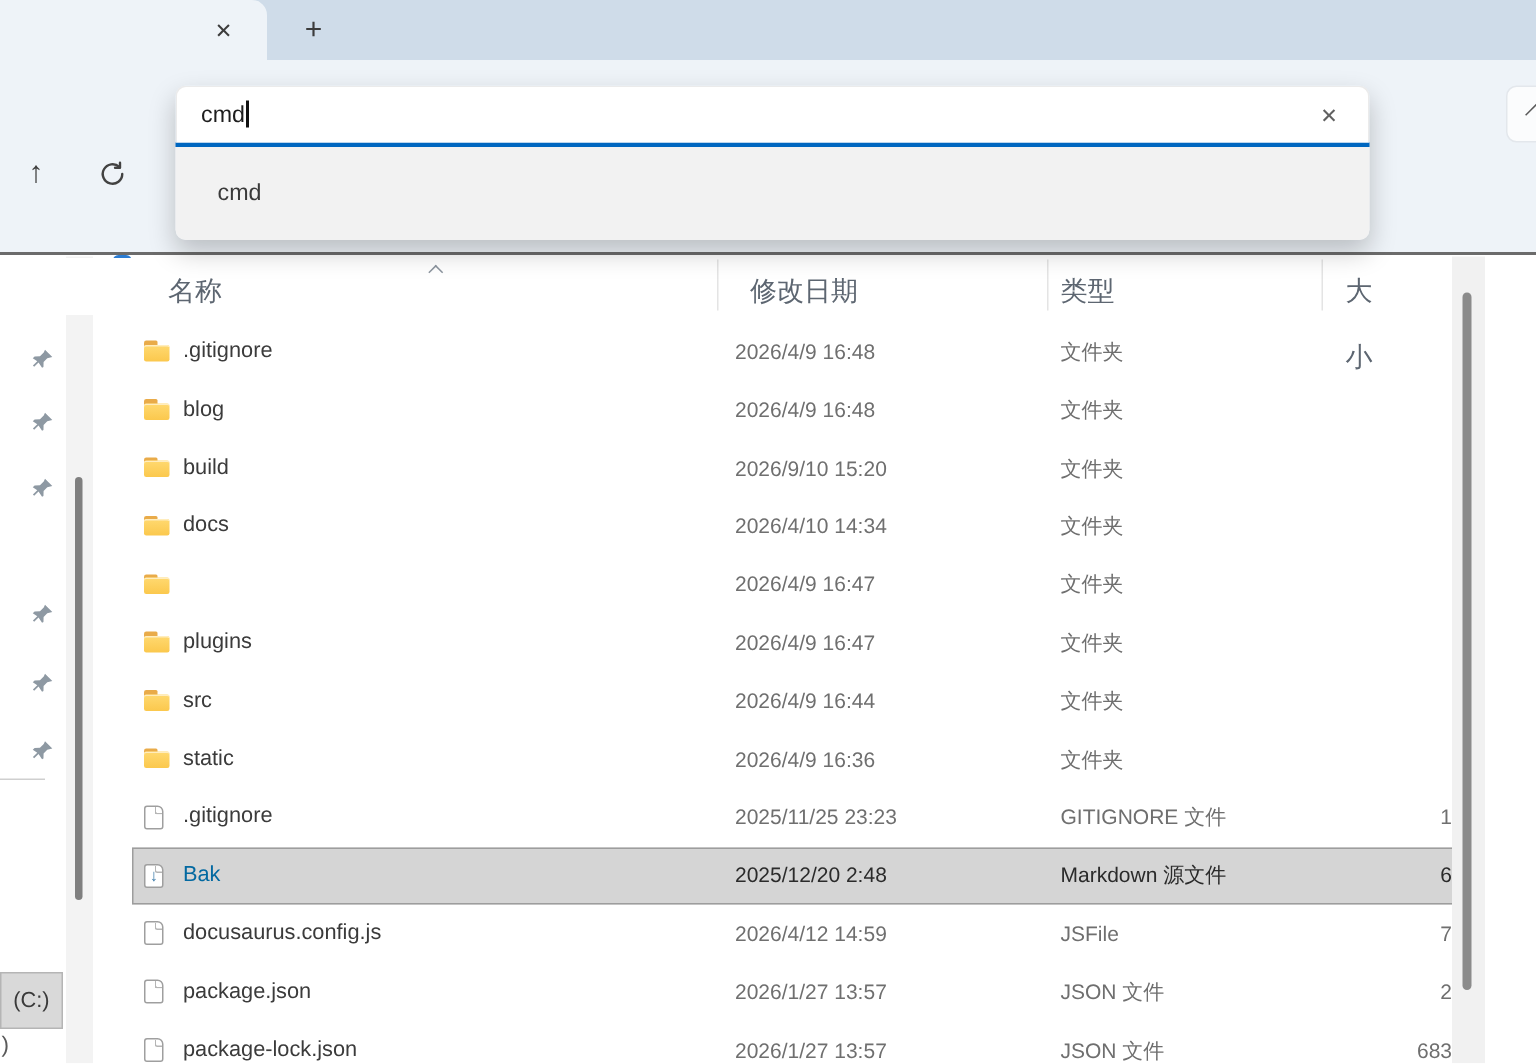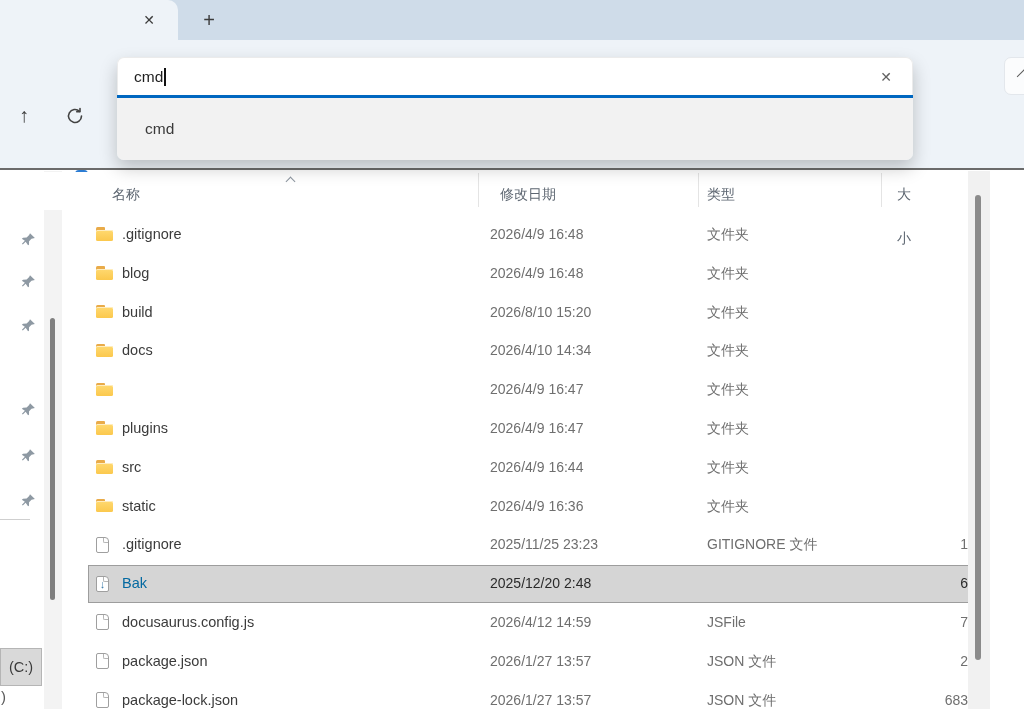--- a/index.html
+++ b/index.html
@@ -37,21 +37,21 @@
   .search-glyph { position:absolute; left:12px; top:11px; width:14px; height:14px; }
   .search-glyph::before { content:""; position:absolute; left:2px; top:2px; width:10px; height:10px; border-top:1.6px solid #5a5a5a; border-left:1.6px solid #5a5a5a; transform:rotate(45deg); }
   
   .sidebar-track { position:absolute; left:44px; top:171px; width:18px; height:538px; background:#f3f3f3; }
   .sidebar-thumb { position:absolute; left:50px; top:318px; width:5px; height:282px; background:#7f7f7f; border-radius:3px; }
   .pin { position:absolute; left:21px; width:15px; height:15px; }
   .sidebar-hdiv { position:absolute; left:0; top:519px; width:30px; height:1px; background:#cfcfcf; }
   .drive-item { position:absolute; left:0; top:648px; width:42px; height:38px; background:#d9d9d9; border:1px solid #b5b5b5; text-align:center; line-height:36px; font-size:14.5px; color:#3a3a3a; }
   .partial-item { position:absolute; left:1px; top:688px; font-size:15px; color:#5a5a5a; }
   
-  .list-header { position:absolute; left:0; top:172px; width:868px; height:38px; background:#fff; font-size:14px; color:#5d6671;padding-left:34px; }
+  .list-header { position:absolute; left:0; top:172px; width:868px; height:38px; background:#fff; font-size:18px; color:#5d6671;padding-left:34px; }
   .lh { position:absolute; top:0; height:38px; line-height:44px; }
   .lh-name { left:112px; } .lh-date { left:500px; } .lh-type { left:707px; } .lh-size { left:897px; }
   .sort-caret { position:absolute; left:287px; top:4px; width:8px; height:8px; }
   .sort-caret::before { content:""; position:absolute; left:0; top:2px; width:6px; height:6px; border-left:1.4px solid #8b949e; border-top:1.4px solid #8b949e; transform:rotate(45deg); }
   .col-sep { position:absolute; top:173px; width:1px; height:34px; background:#e4e4e4; }
   
   .rows { position:absolute; left:0; top:215px; width:1024px; }
   .row { position:relative; height:38.8px; line-height:38.8px; font-size:14px; color:#6f6f6f; }
   .row-hl { display:none; }
   .row.selected .row-hl { display:block; position:absolute; left:88px; width:882px; top:0.5px; height:38px; background:#d5d5d5; border:1px solid #9d9d9d; }
@@ -185,21 +185,21 @@
     <div class="cell-icon icon-folder"></div>
     <div class="cell c-name">blog</div>
     <div class="cell c-date">2026/4/9 16:48</div>
     <div class="cell c-type">文件夹</div>
     <div class="cell c-size"></div>
   </div>
       <div class="row">
 
     <div class="cell-icon icon-folder"></div>
     <div class="cell c-name">build</div>
-    <div class="cell c-date">2026/8/10 15:20</div>
+    <div class="cell c-date">2026/9/10 15:20</div>
     <div class="cell c-type">文件夹</div>
     <div class="cell c-size"></div>
   </div>
       <div class="row">
 
     <div class="cell-icon icon-folder"></div>
     <div class="cell c-name">docs</div>
     <div class="cell c-date">2026/4/10 14:34</div>
     <div class="cell c-type">文件夹</div>
     <div class="cell c-size"></div>
@@ -243,20 +243,21 @@
     <div class="cell c-type">GITIGNORE 文件</div>
     <div class="cell c-size">1</div>
   </div>
       <div class="row selected">
     <div class="row-hl"></div>
     <div class="cell-icon icon-markdown">
           <span class="md-arrow">↓</span>
         </div>
     <div class="cell c-name">Bak</div>
     <div class="cell c-date">2025/12/20 2:48</div>
+    <div class="cell c-type">Markdown 源文件</div>
     <div class="cell c-size">6</div>
   </div>
       <div class="row">
 
     <div class="cell-icon icon-file"></div>
     <div class="cell c-name">docusaurus.config.js</div>
     <div class="cell c-date">2026/4/12 14:59</div>
     <div class="cell c-type">JSFile</div>
     <div class="cell c-size">7</div>
   </div>

